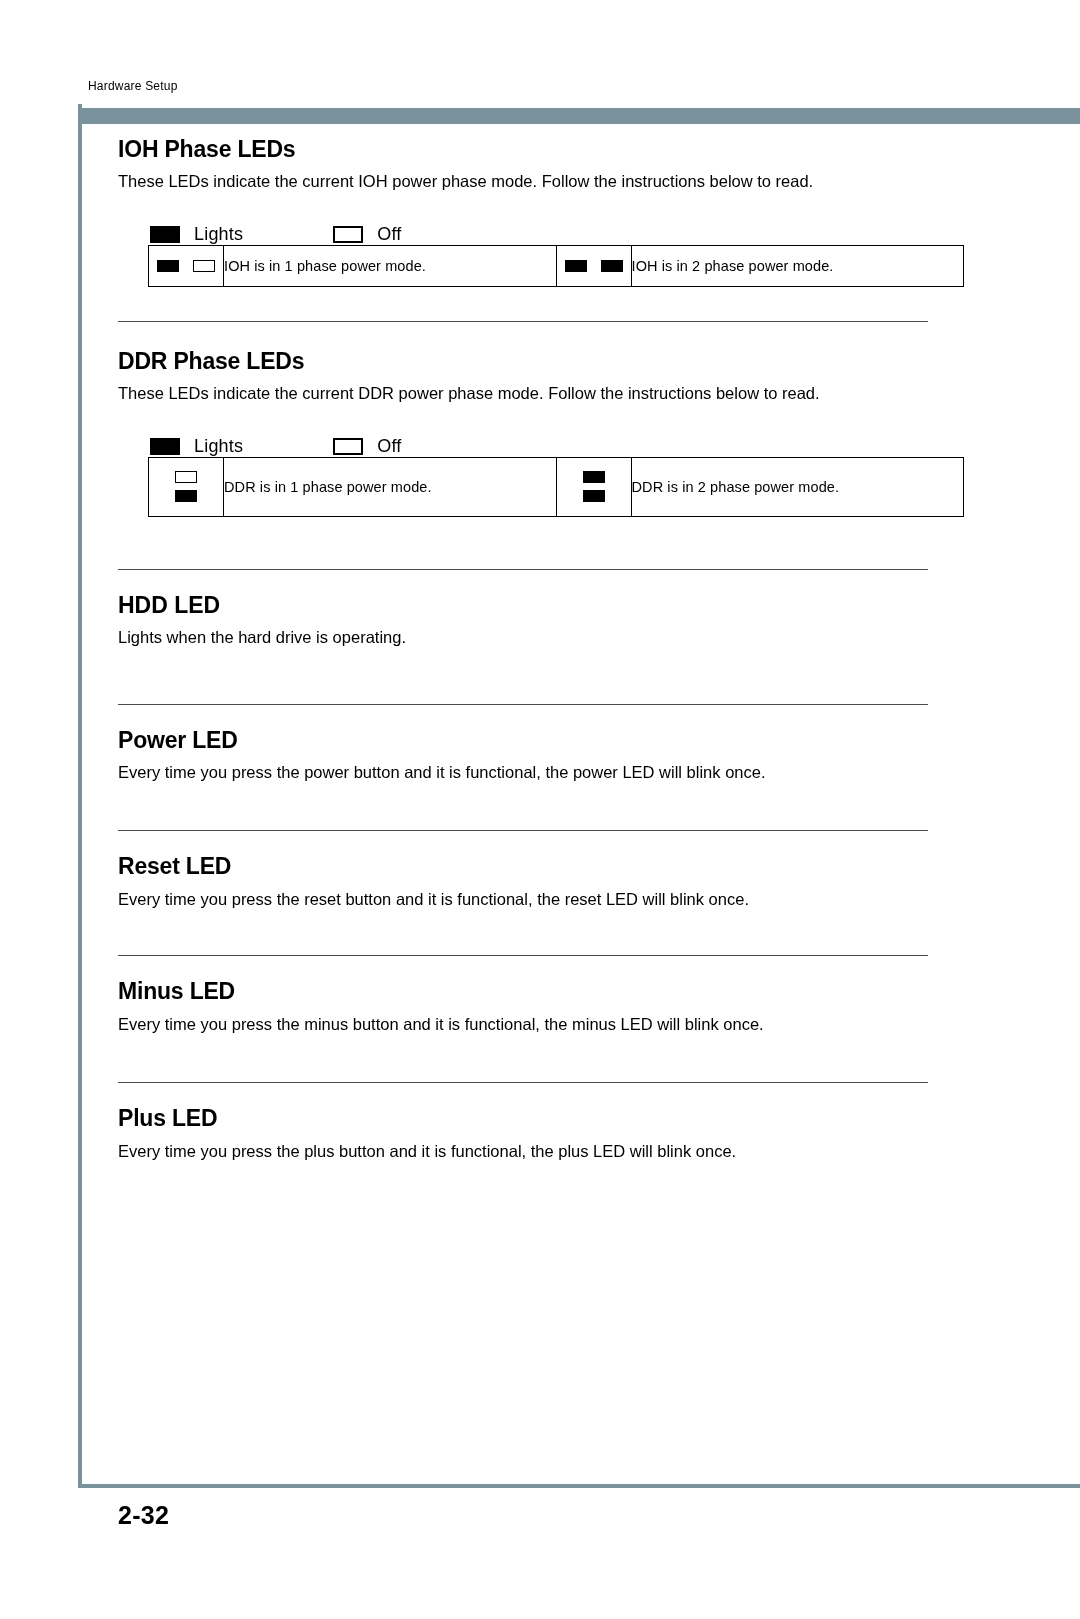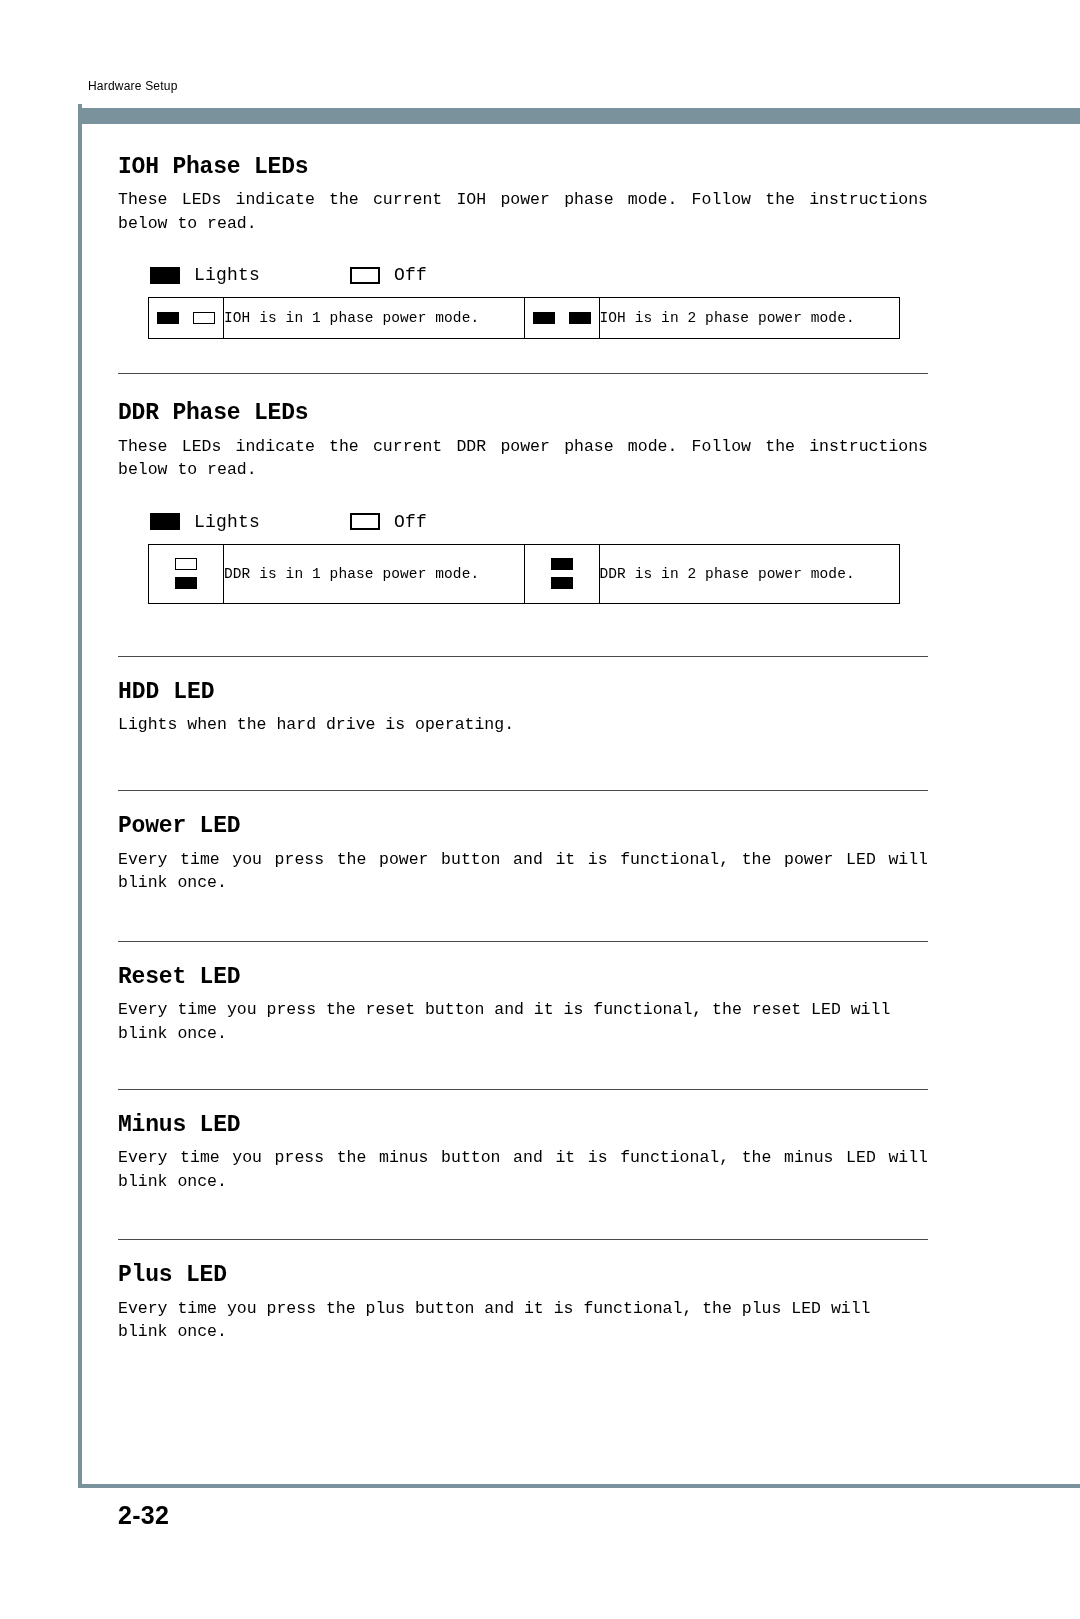--- a/index.html
+++ b/index.html
@@ -60,23 +60,22 @@
     top: 1484px;
     width: 1002px;
     height: 4px;
     background: #7a929b;
   }
 
   
   .content {
     position: absolute;
     left: 118px;
-    top: 154px;
+    top: 136px;
     width: 810px;
-    font-family: Liberation Mono, monospace;
   }
 
   h2.section-title {
     margin: 0;
     font-size: 23px;
     font-weight: bold;
     letter-spacing: -0.2px;
     line-height: 1.15;
   }
   h2.section-title.caps {
@@ -126,23 +125,22 @@
   .led-big {
     width: 30px;
     height: 17px;
     box-sizing: border-box;
   }
   .led-big.on  { background: #000; border: 1.5px solid #000; }
   .led-big.off { background: #fff; border: 2px solid #000; }
 
   
   .phase-table {
-    margin-top: 12px;
     margin-left: 30px;
-    width: 752px;
+    width: 816px;
     border-collapse: collapse;
     table-layout: fixed;
   }
   .phase-table td {
     border: 1.6px solid #000;
     padding: 0;
     vertical-align: middle;
   }
   .cell-icon {
     width: 74px;

